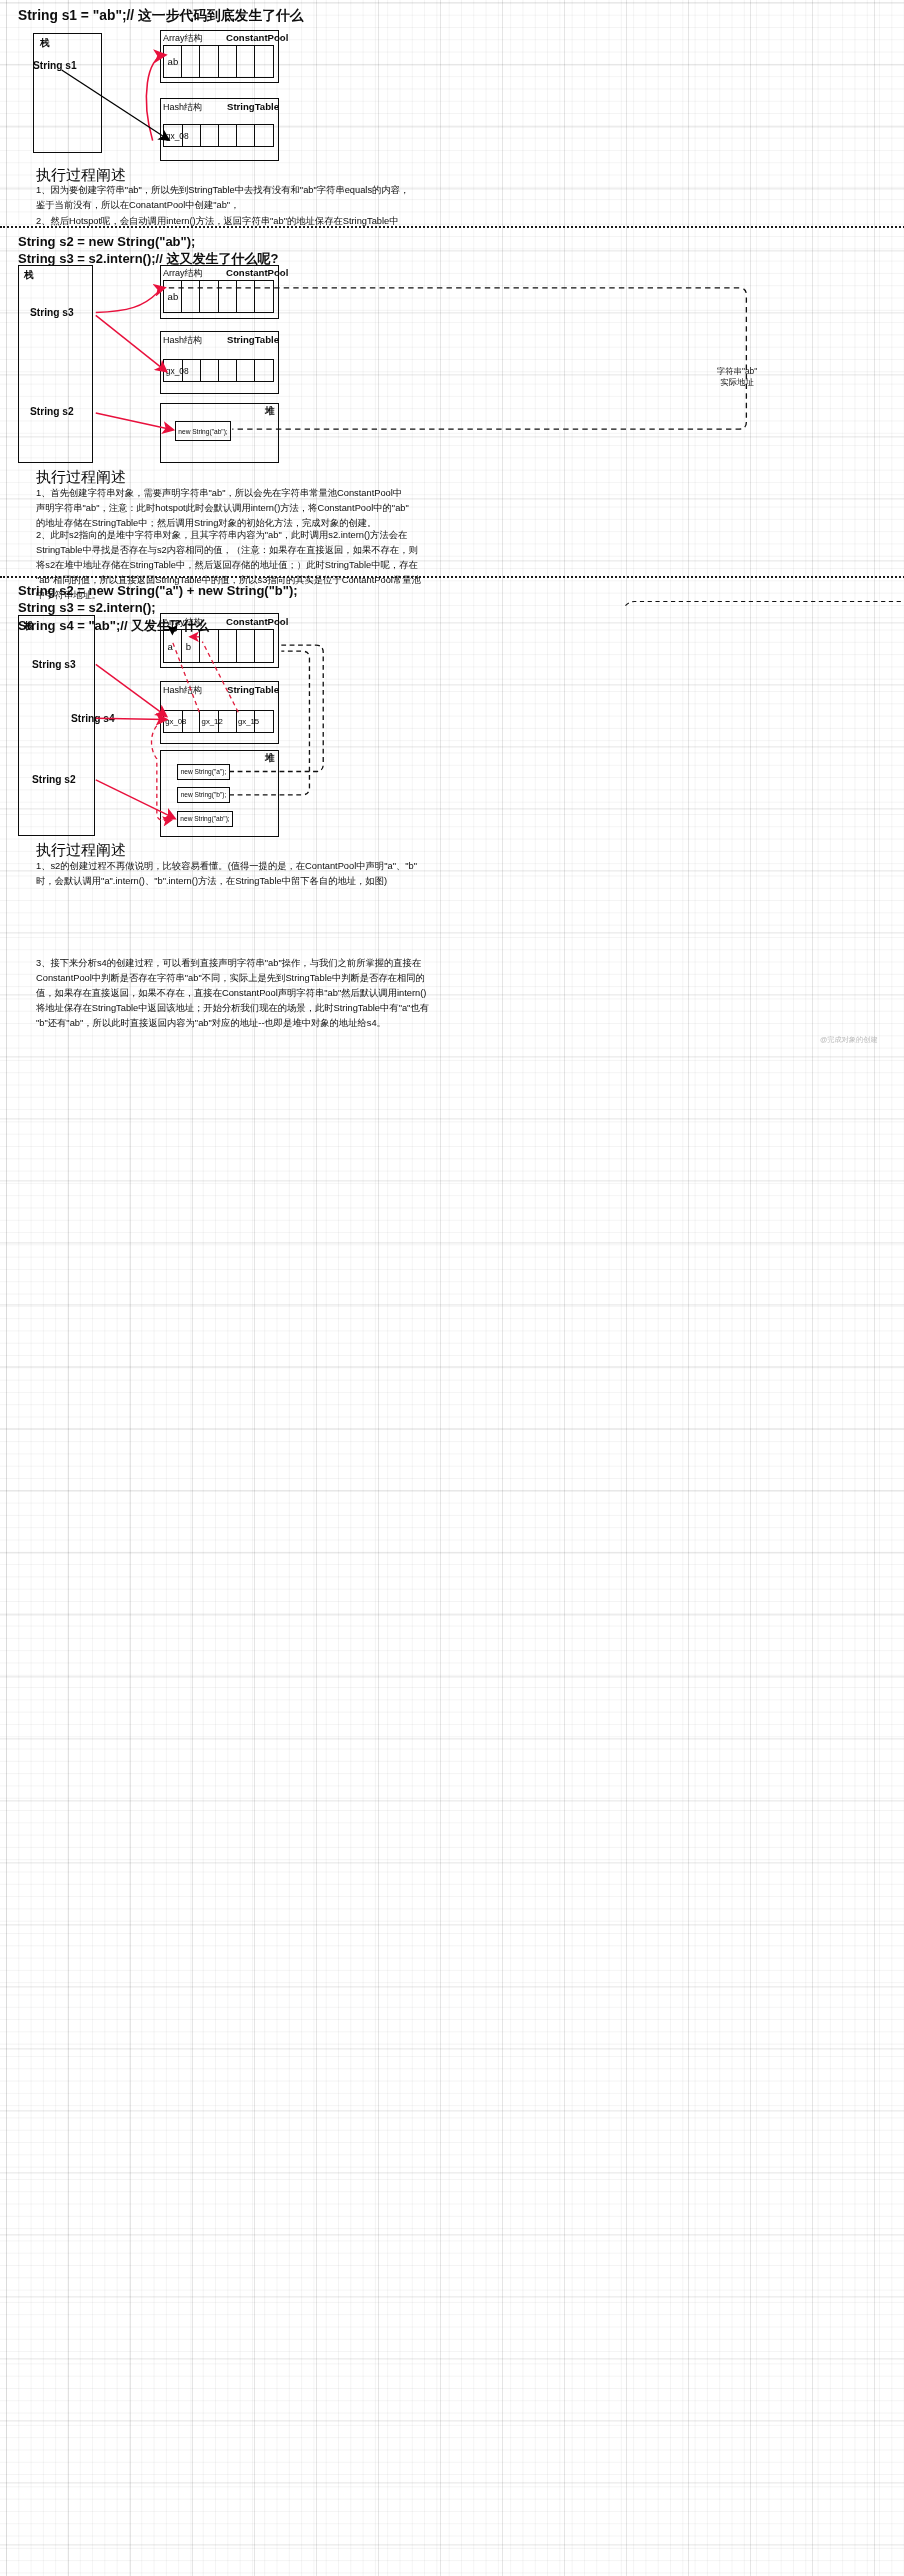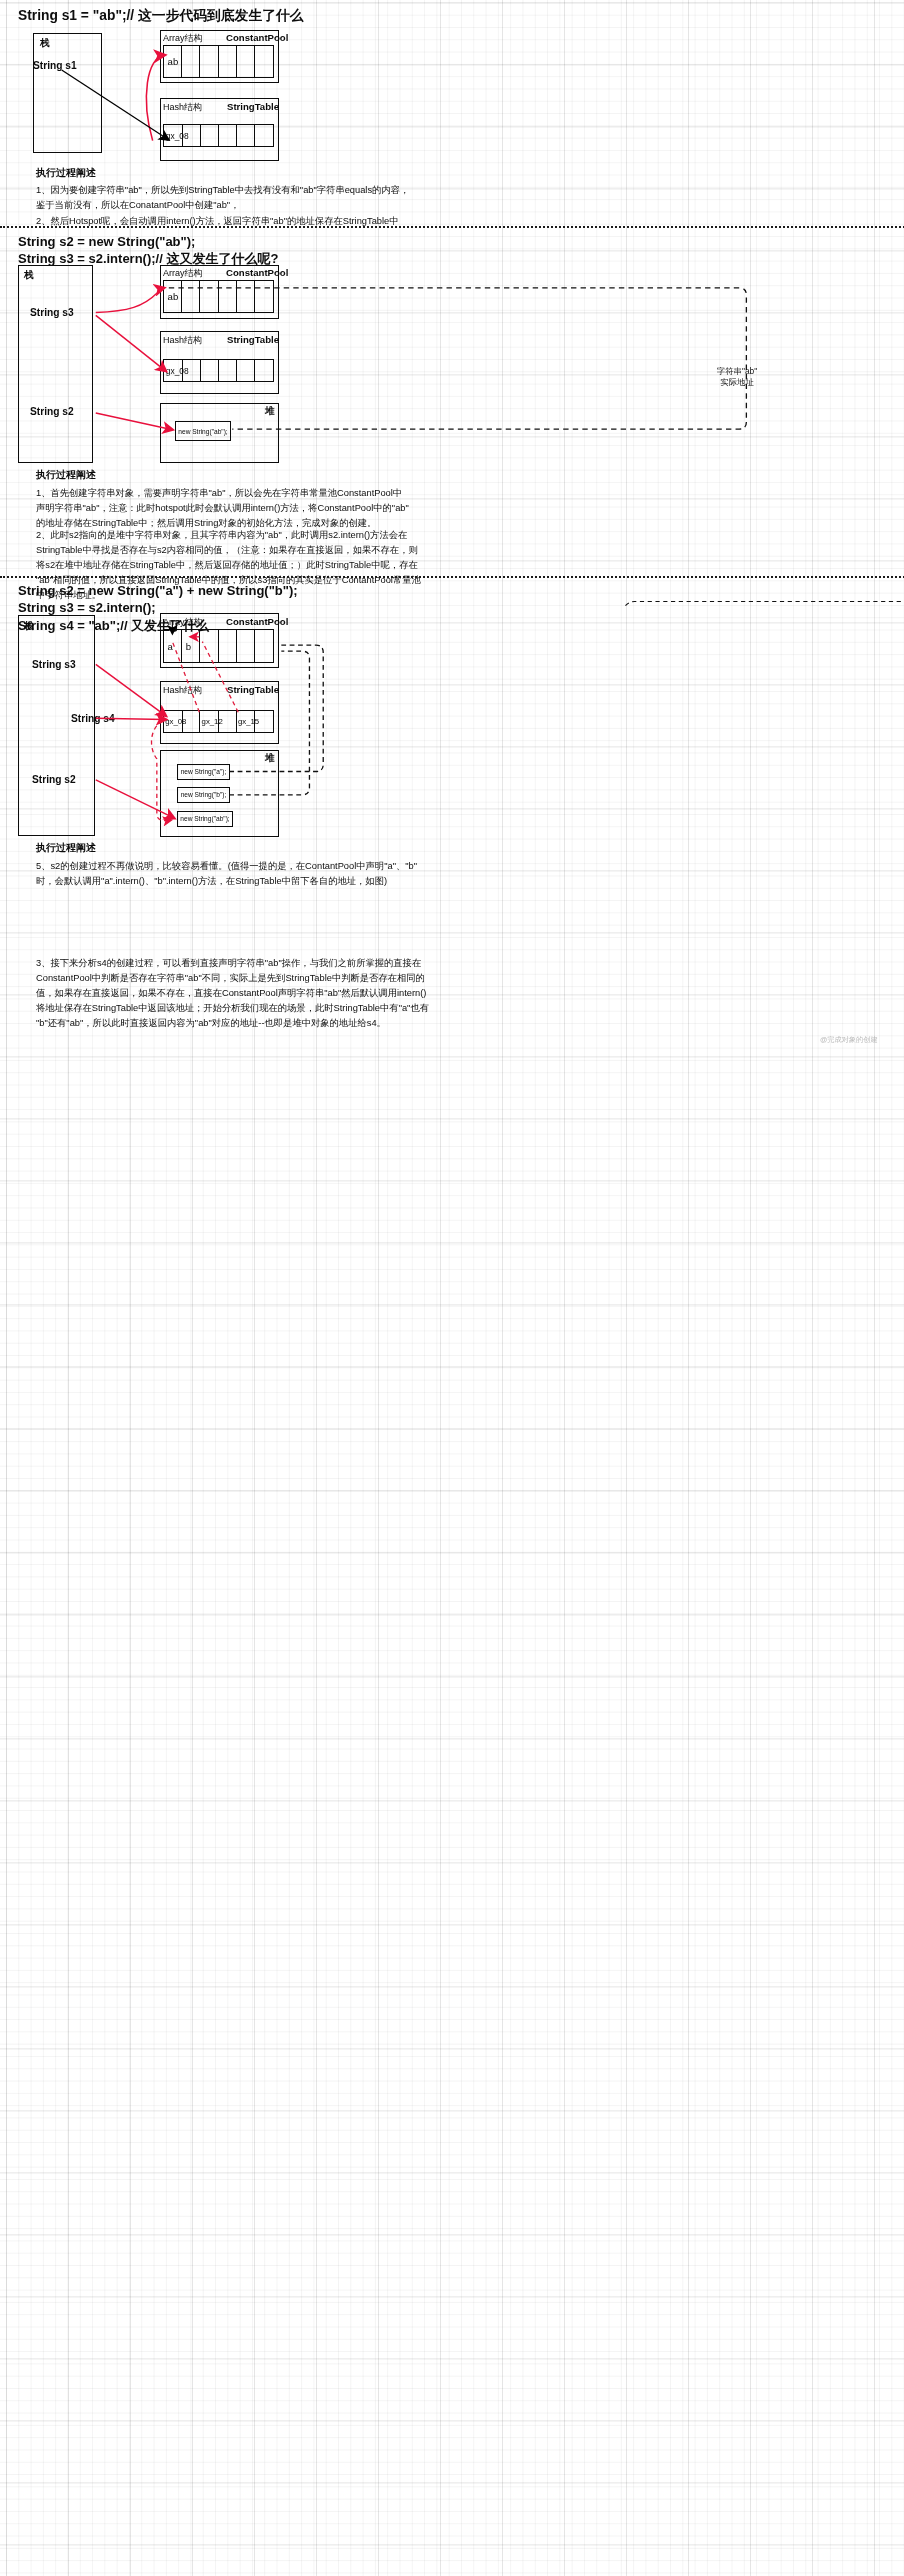--- a/index.html
+++ b/index.html
@@ -107,22 +107,22 @@
   .side-note{
     position:absolute;
     font-size:8.4px;
     color:#111;
     text-align:center;
     line-height:1.35;
     white-space:pre-line;
   }
   .expl-head{
     position:absolute;
-    font-size:10px;
-    font-weight:bold;
+    font-size:15px;
+    font-weight:normal;
     color:#0b0b0b;
     white-space:nowrap;
   }
   .expl-p{
     position:absolute;
     font-size:9.3px;
     color:#0d0d0d;
     line-height:1.62;
     white-space:pre-line;
   }
@@ -267,21 +267,21 @@
     <div class="cell" style="width:18.6px"></div>
   </div>
 
   <div class="box" style="left:160px; top:750px; width:119px; height:87px;"></div>
   <div class="box-label-right" style="left:265px; top:752px;">堆</div>
   <div class="heap-obj" style="left:177px; top:764px; width:53px; height:15.6px; font-size:6.6px;">new String("a");</div>
   <div class="heap-obj" style="left:177px; top:787px; width:53px; height:15.6px; font-size:6.6px;">new String("b");</div>
   <div class="heap-obj" style="left:177px; top:811px; width:56px; height:15.6px; font-size:6.6px;">new String("ab");</div>
 
   <div class="expl-head" style="left:36px; top:841px;">执行过程阐述</div>
-  <div class="expl-p" style="left:36px; top:859px; width:838px;">5、s2的创建过程不再做说明，比较容易看懂。(值得一提的是，在ContantPool中声明"a"、"b"
+  <div class="expl-p" style="left:36px; top:859px; width:838px;">1、s2的创建过程不再做说明，比较容易看懂。(值得一提的是，在ContantPool中声明"a"、"b"
 时，会默认调用"a".intern()、"b".intern()方法，在StringTable中留下各自的地址，如图)</div>
   <div class="expl-p" style="left:36px; top:956px; width:838px;">3、接下来分析s4的创建过程，可以看到直接声明字符串"ab"操作，与我们之前所掌握的直接在
 ConstantPool中判断是否存在字符串"ab"不同，实际上是先到StringTable中判断是否存在相同的
 值，如果存在直接返回，如果不存在，直接在ConstantPool声明字符串"ab"然后默认调用intern()
 将地址保存在StringTable中返回该地址；开始分析我们现在的场景，此时StringTable中有"a"也有
 "b"还有"ab"，所以此时直接返回内容为"ab"对应的地址--也即是堆中对象的地址给s4。</div>
 
   <div class="watermark" style="left:820px; top:1035px;">@完成对象的创建</div>
 </div>
 

